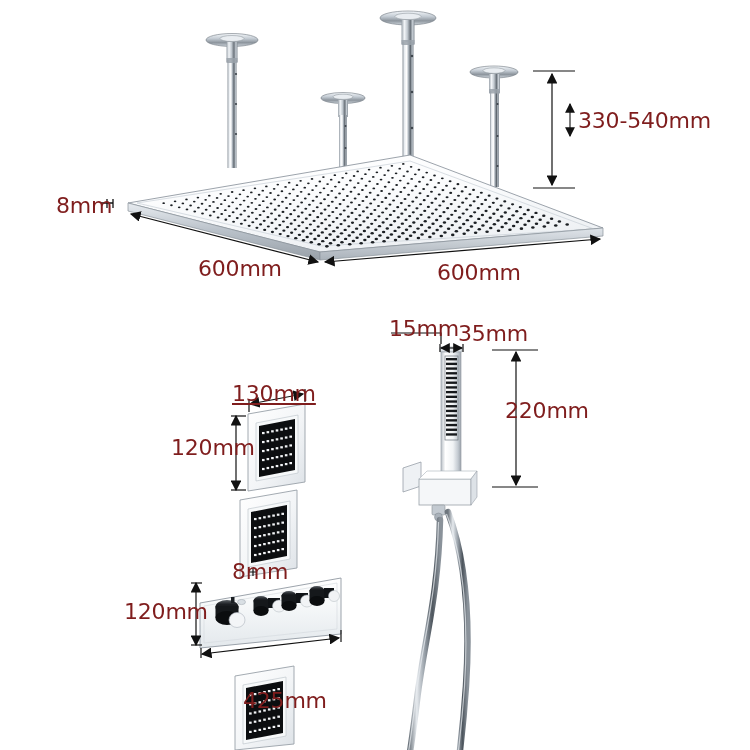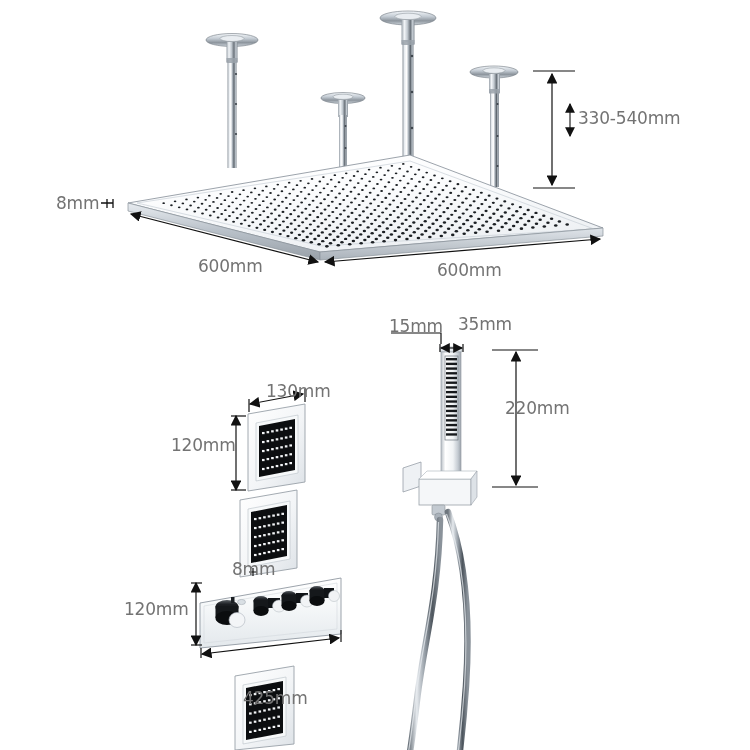--- a/index.html
+++ b/index.html
@@ -17,23 +17,23 @@
   }
   #stage {
     position: absolute;
     left: 0; top: 0;
     width: 750px;
     height: 750px;
   }
   .dim-label {
     position: absolute;
     font-family: "DejaVu Sans", "Liberation Sans", sans-serif;
-    font-size: 17px;
+    font-size: 22px;
     letter-spacing: -0.2px;
-    color: #737373;
+    color: #7f1d1d;
     white-space: nowrap;
     line-height: 1;
   }
   svg { display: block; }
   .svg-layer {
     position: absolute;
     left: 0; top: 0;
     width: 750px;
     height: 750px;
     pointer-events: none;
@@ -938,29 +938,29 @@
   </svg>
 
   <div class="dim-label" style="left:56px; top:195px;">8mm</div>
 
   <div class="dim-label" style="left:198px; top:258px;">600mm</div>
 
   <div class="dim-label" style="left:437px; top:262px;">600mm</div>
 
   <div class="dim-label" style="left:578px; top:110px;">330-540mm</div>
 
-  <div class="dim-label" style="left:266px; top:383px;">130mm</div>
+  <div class="dim-label" style="left:232px; top:383px;text-decoration:underline;">130mm</div>
 
   <div class="dim-label" style="left:171px; top:437px;">120mm</div>
 
   <div class="dim-label" style="left:232px; top:561px;">8mm</div>
 
   <div class="dim-label" style="left:124px; top:601px;">120mm</div>
 
   <div class="dim-label" style="left:243px; top:643px;margin-top:47px;">425mm</div>
 
   <div class="dim-label" style="left:389px; top:318px;">15mm</div>
 
-  <div class="dim-label" style="left:458px; top:316px;text-align:center;">35mm</div>
+  <div class="dim-label" style="left:458px; top:323px;text-align:center;">35mm</div>
 
   <div class="dim-label" style="left:505px; top:400px;text-align:center;">220mm</div>
 
 </div>
 
 </body></html>

